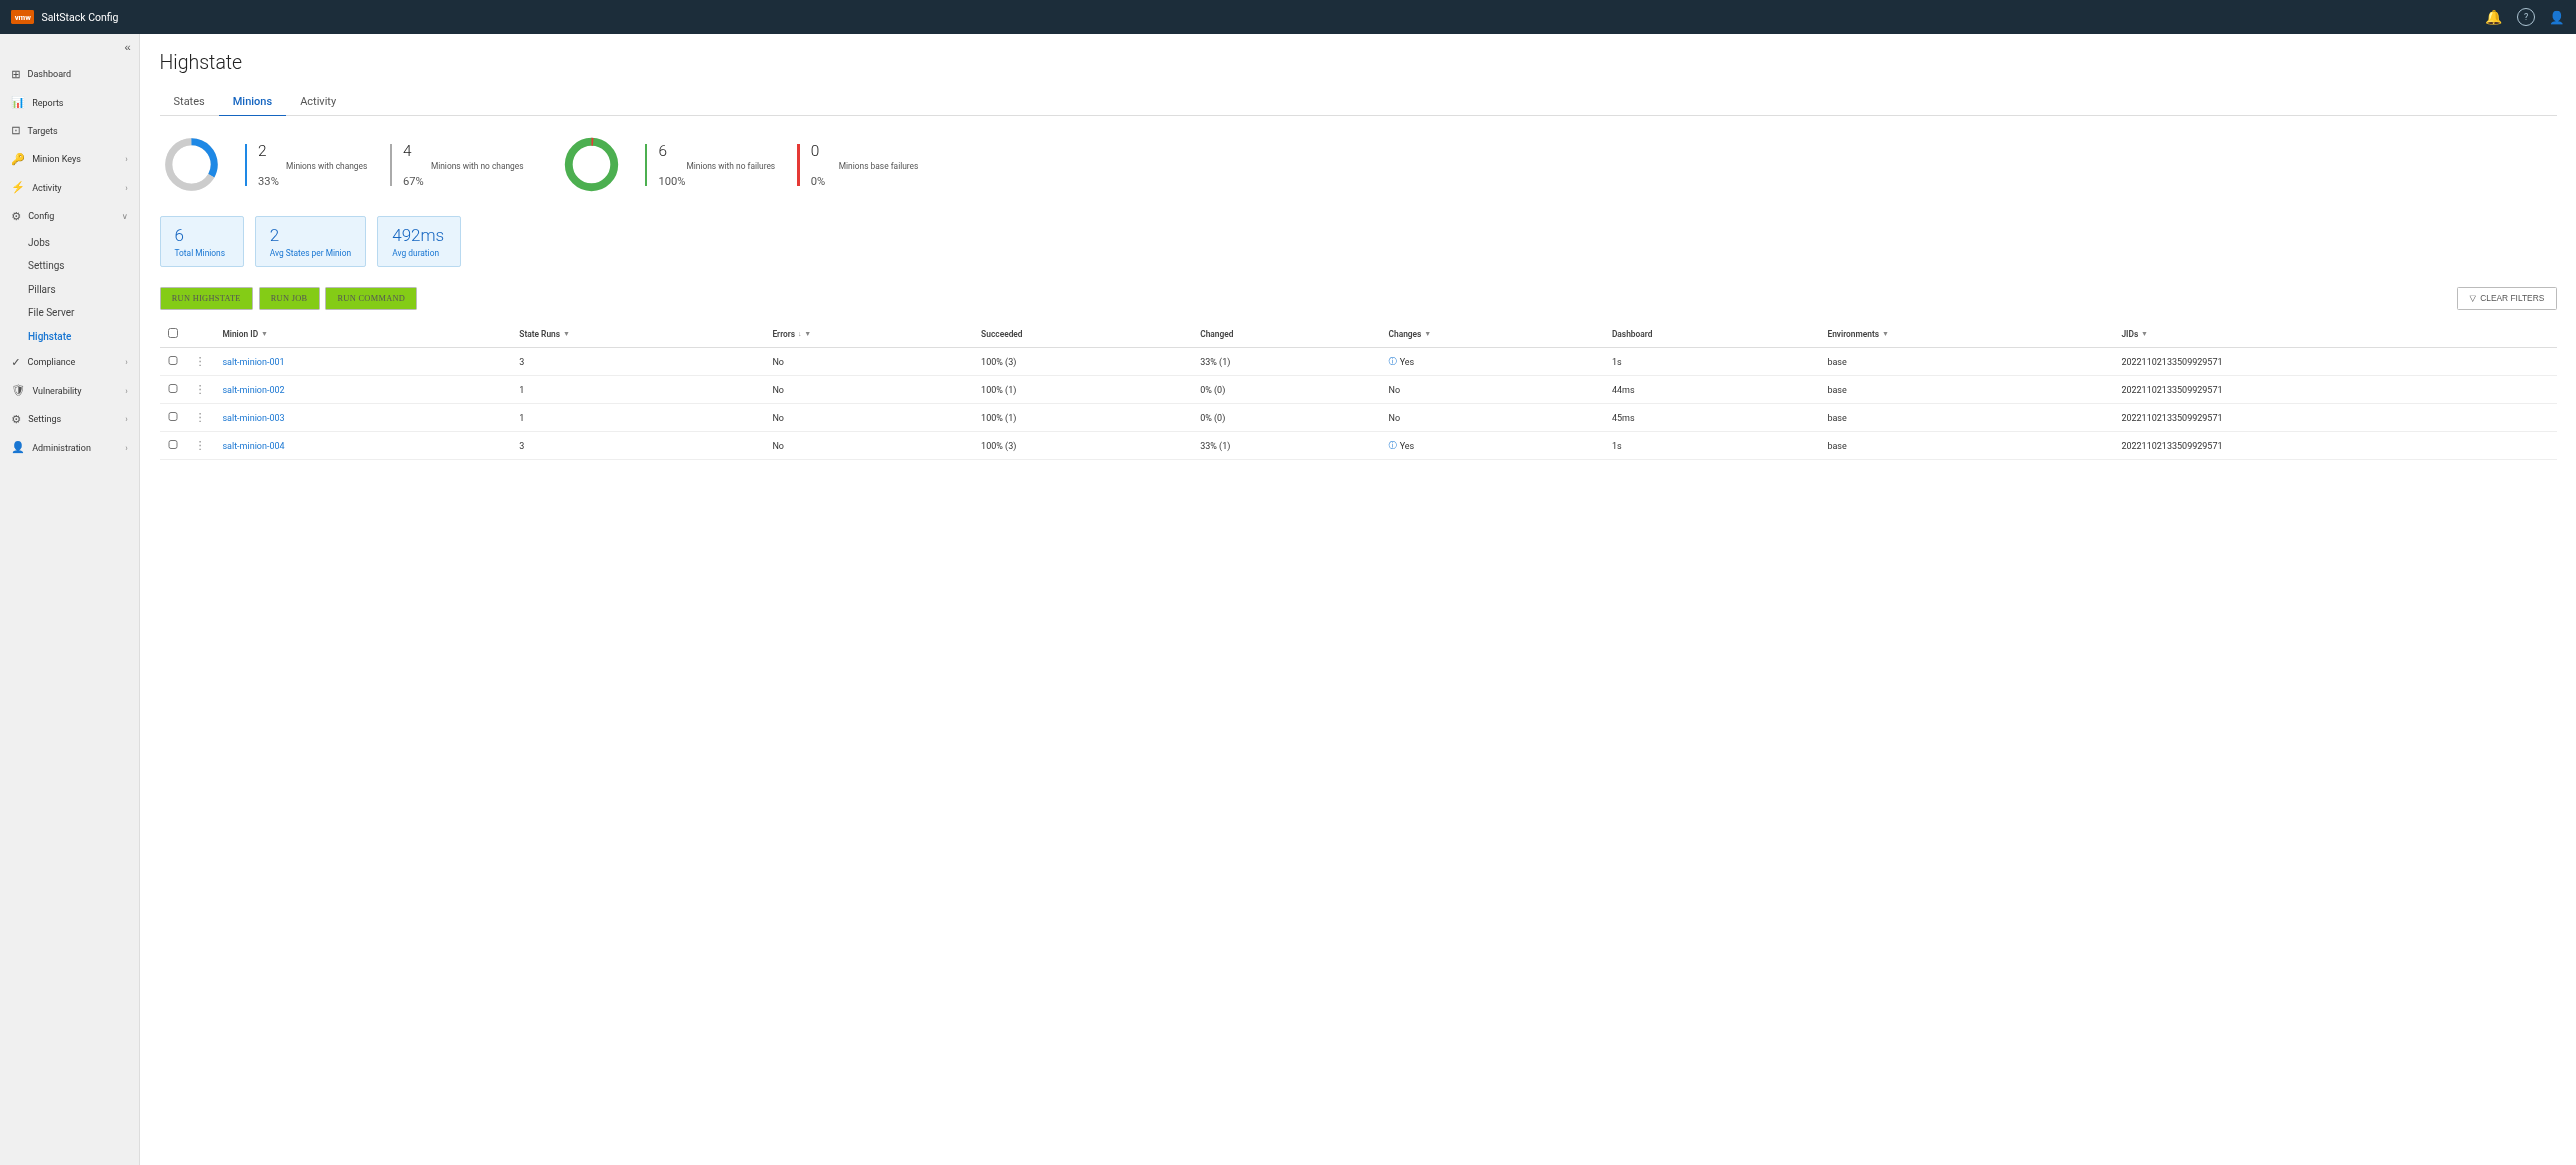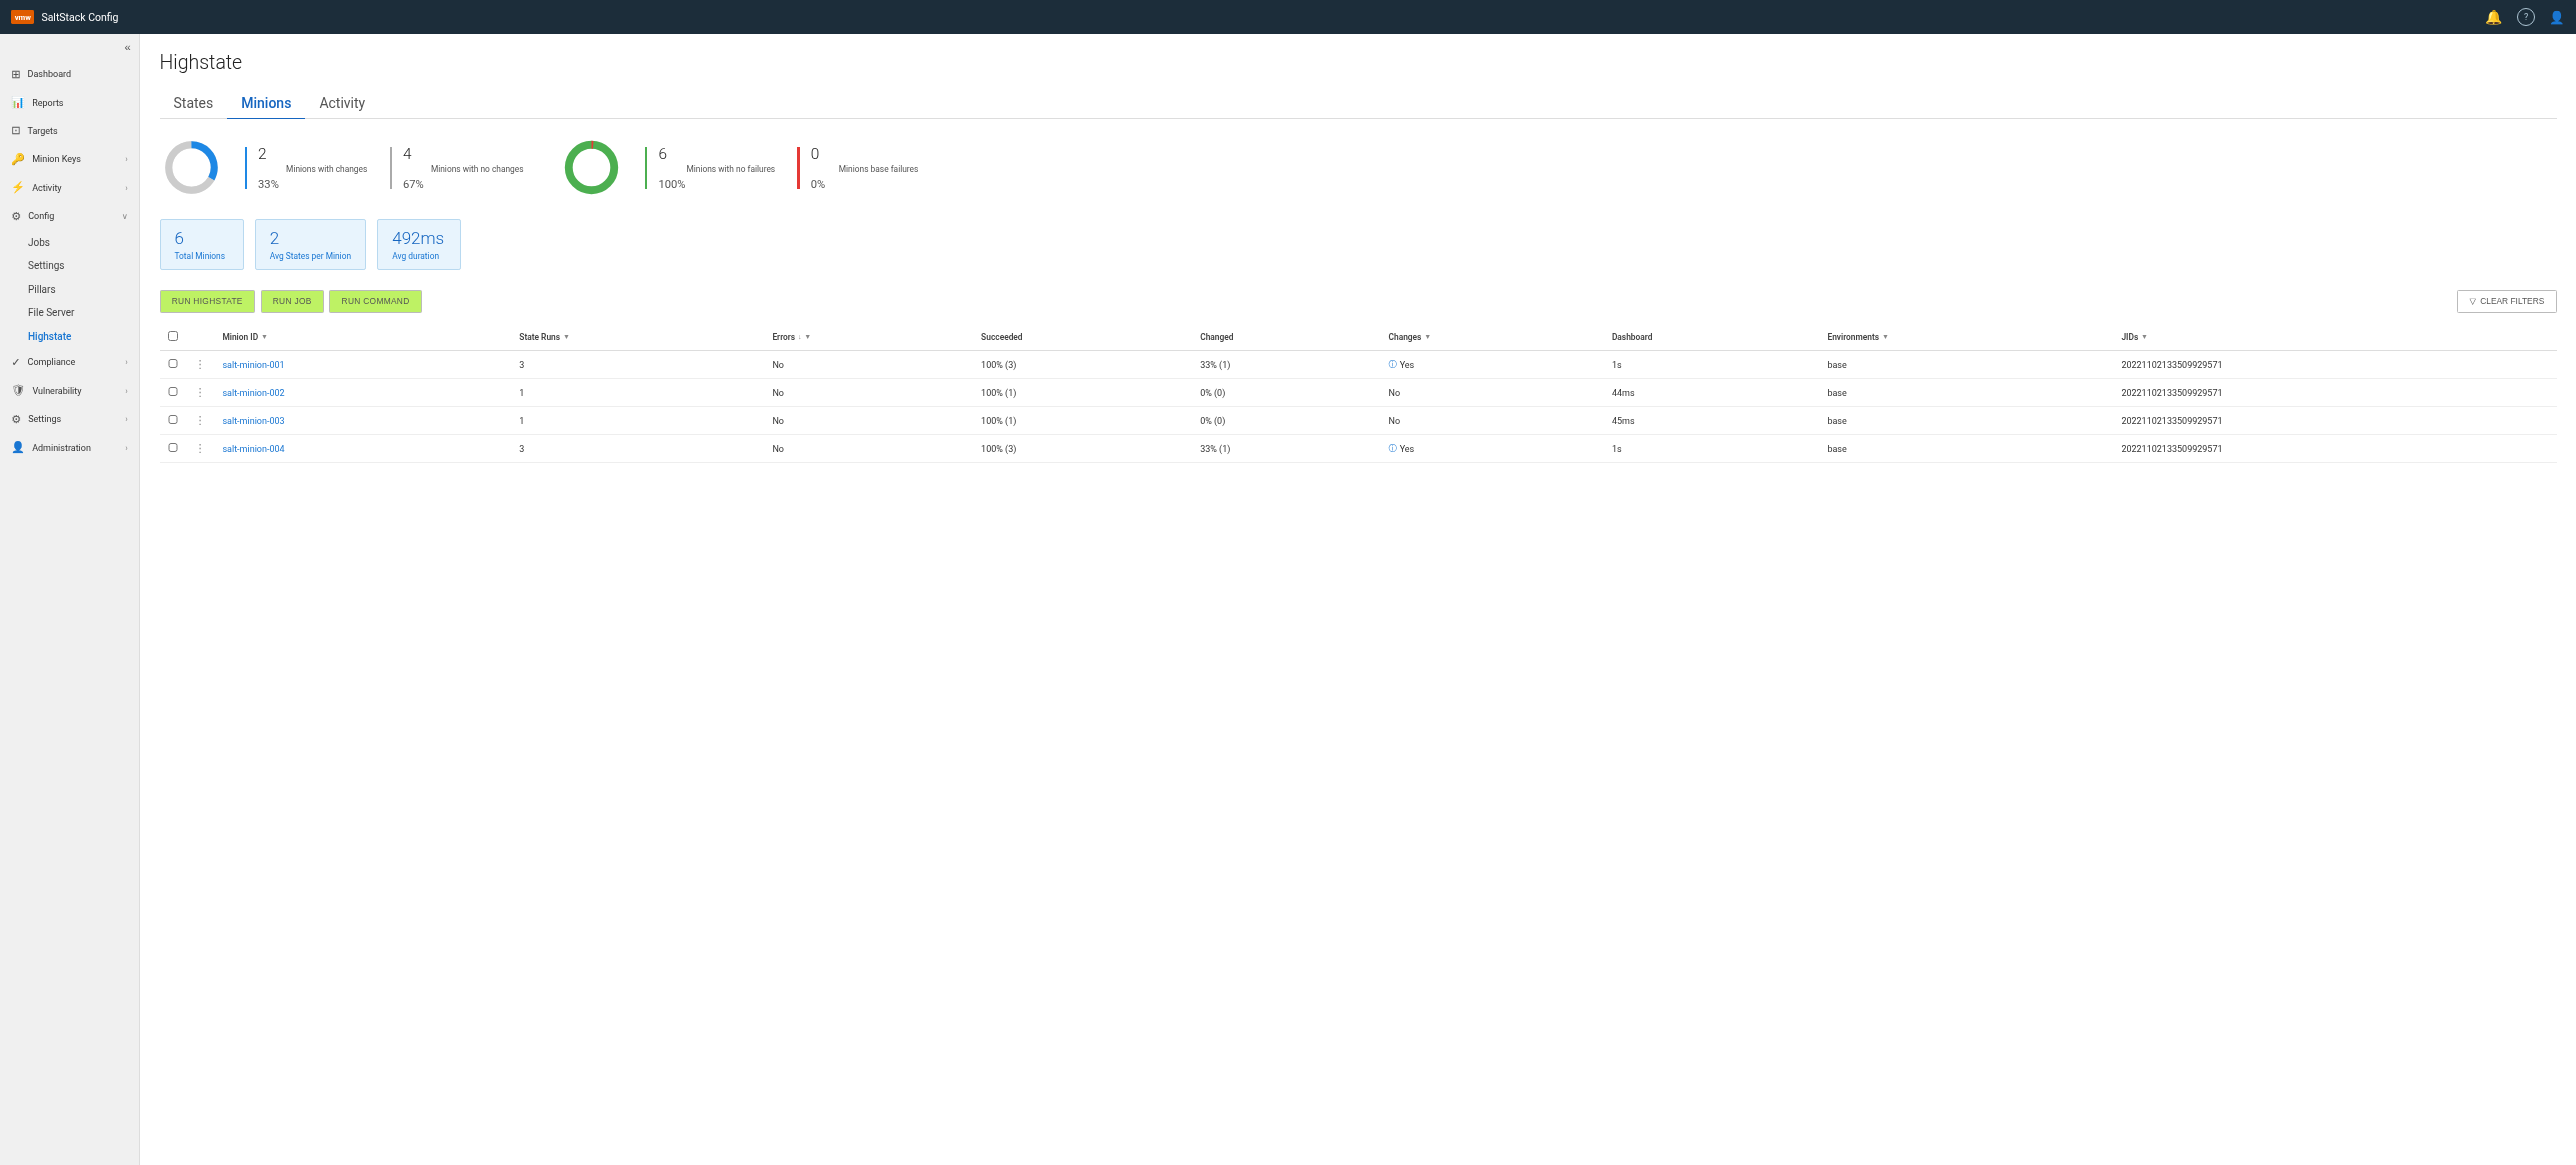--- a/index.html
+++ b/index.html
@@ -59,21 +59,21 @@
 
     
     .main { flex: 1; overflow-y: auto; padding: 17px 19.5px; background: white; }
 
     .page-title { font-size: 19.5px; font-weight: 300; color: #222; margin-bottom: 14px; }
 
     
     .tabs { display: flex; border-bottom: 0.7px solid #ddd; margin-bottom: 17px; }
     .tab {
       padding: 7px 14px;
-      font-size: 14px;
+      font-size: 11px;
       color: #555;
       cursor: pointer;
       border-bottom: 1.4px solid transparent;
       margin-bottom: -0.7px;
     }
     .tab.active { color: #1565c0; border-bottom: 1.4px solid #1565c0; font-weight: 500; }
 
     
     .stats-row { display: flex; align-items: center; gap: 22.3px; margin-bottom: 19.5px; flex-wrap: wrap; }
 
@@ -98,28 +98,29 @@
       min-width: 84px;
     }
     .info-card-number { font-size: 17px; font-weight: 300; color: #1565c0; }
     .info-card-label { font-size: 8.4px; color: #1976d2; margin-top: 2.8px; }
 
     
     .action-bar { display: flex; justify-content: space-between; align-items: center; margin-bottom: 11.2px; }
     .action-btns { display: flex; gap: 5.6px; }
     .btn-outline {
       border: 0.7px solid #bbb;
-      background: #bef264;
+      background: #84cc16;
       padding: 5.6px 11.2px;
       font-size: 8.4px;
       color: #555;
       cursor: pointer;
       border-radius: 1.4px;
       text-transform: uppercase;
       letter-spacing: 0.3px;
+      font-family: Liberation Serif, serif;
     }
     .btn-clear {
       border: 0.7px solid #bbb;
       background: white;
       padding: 5.6px 11.2px;
       font-size: 8.4px;
       color: #555;
       cursor: pointer;
       border-radius: 1.4px;
       display: flex;

